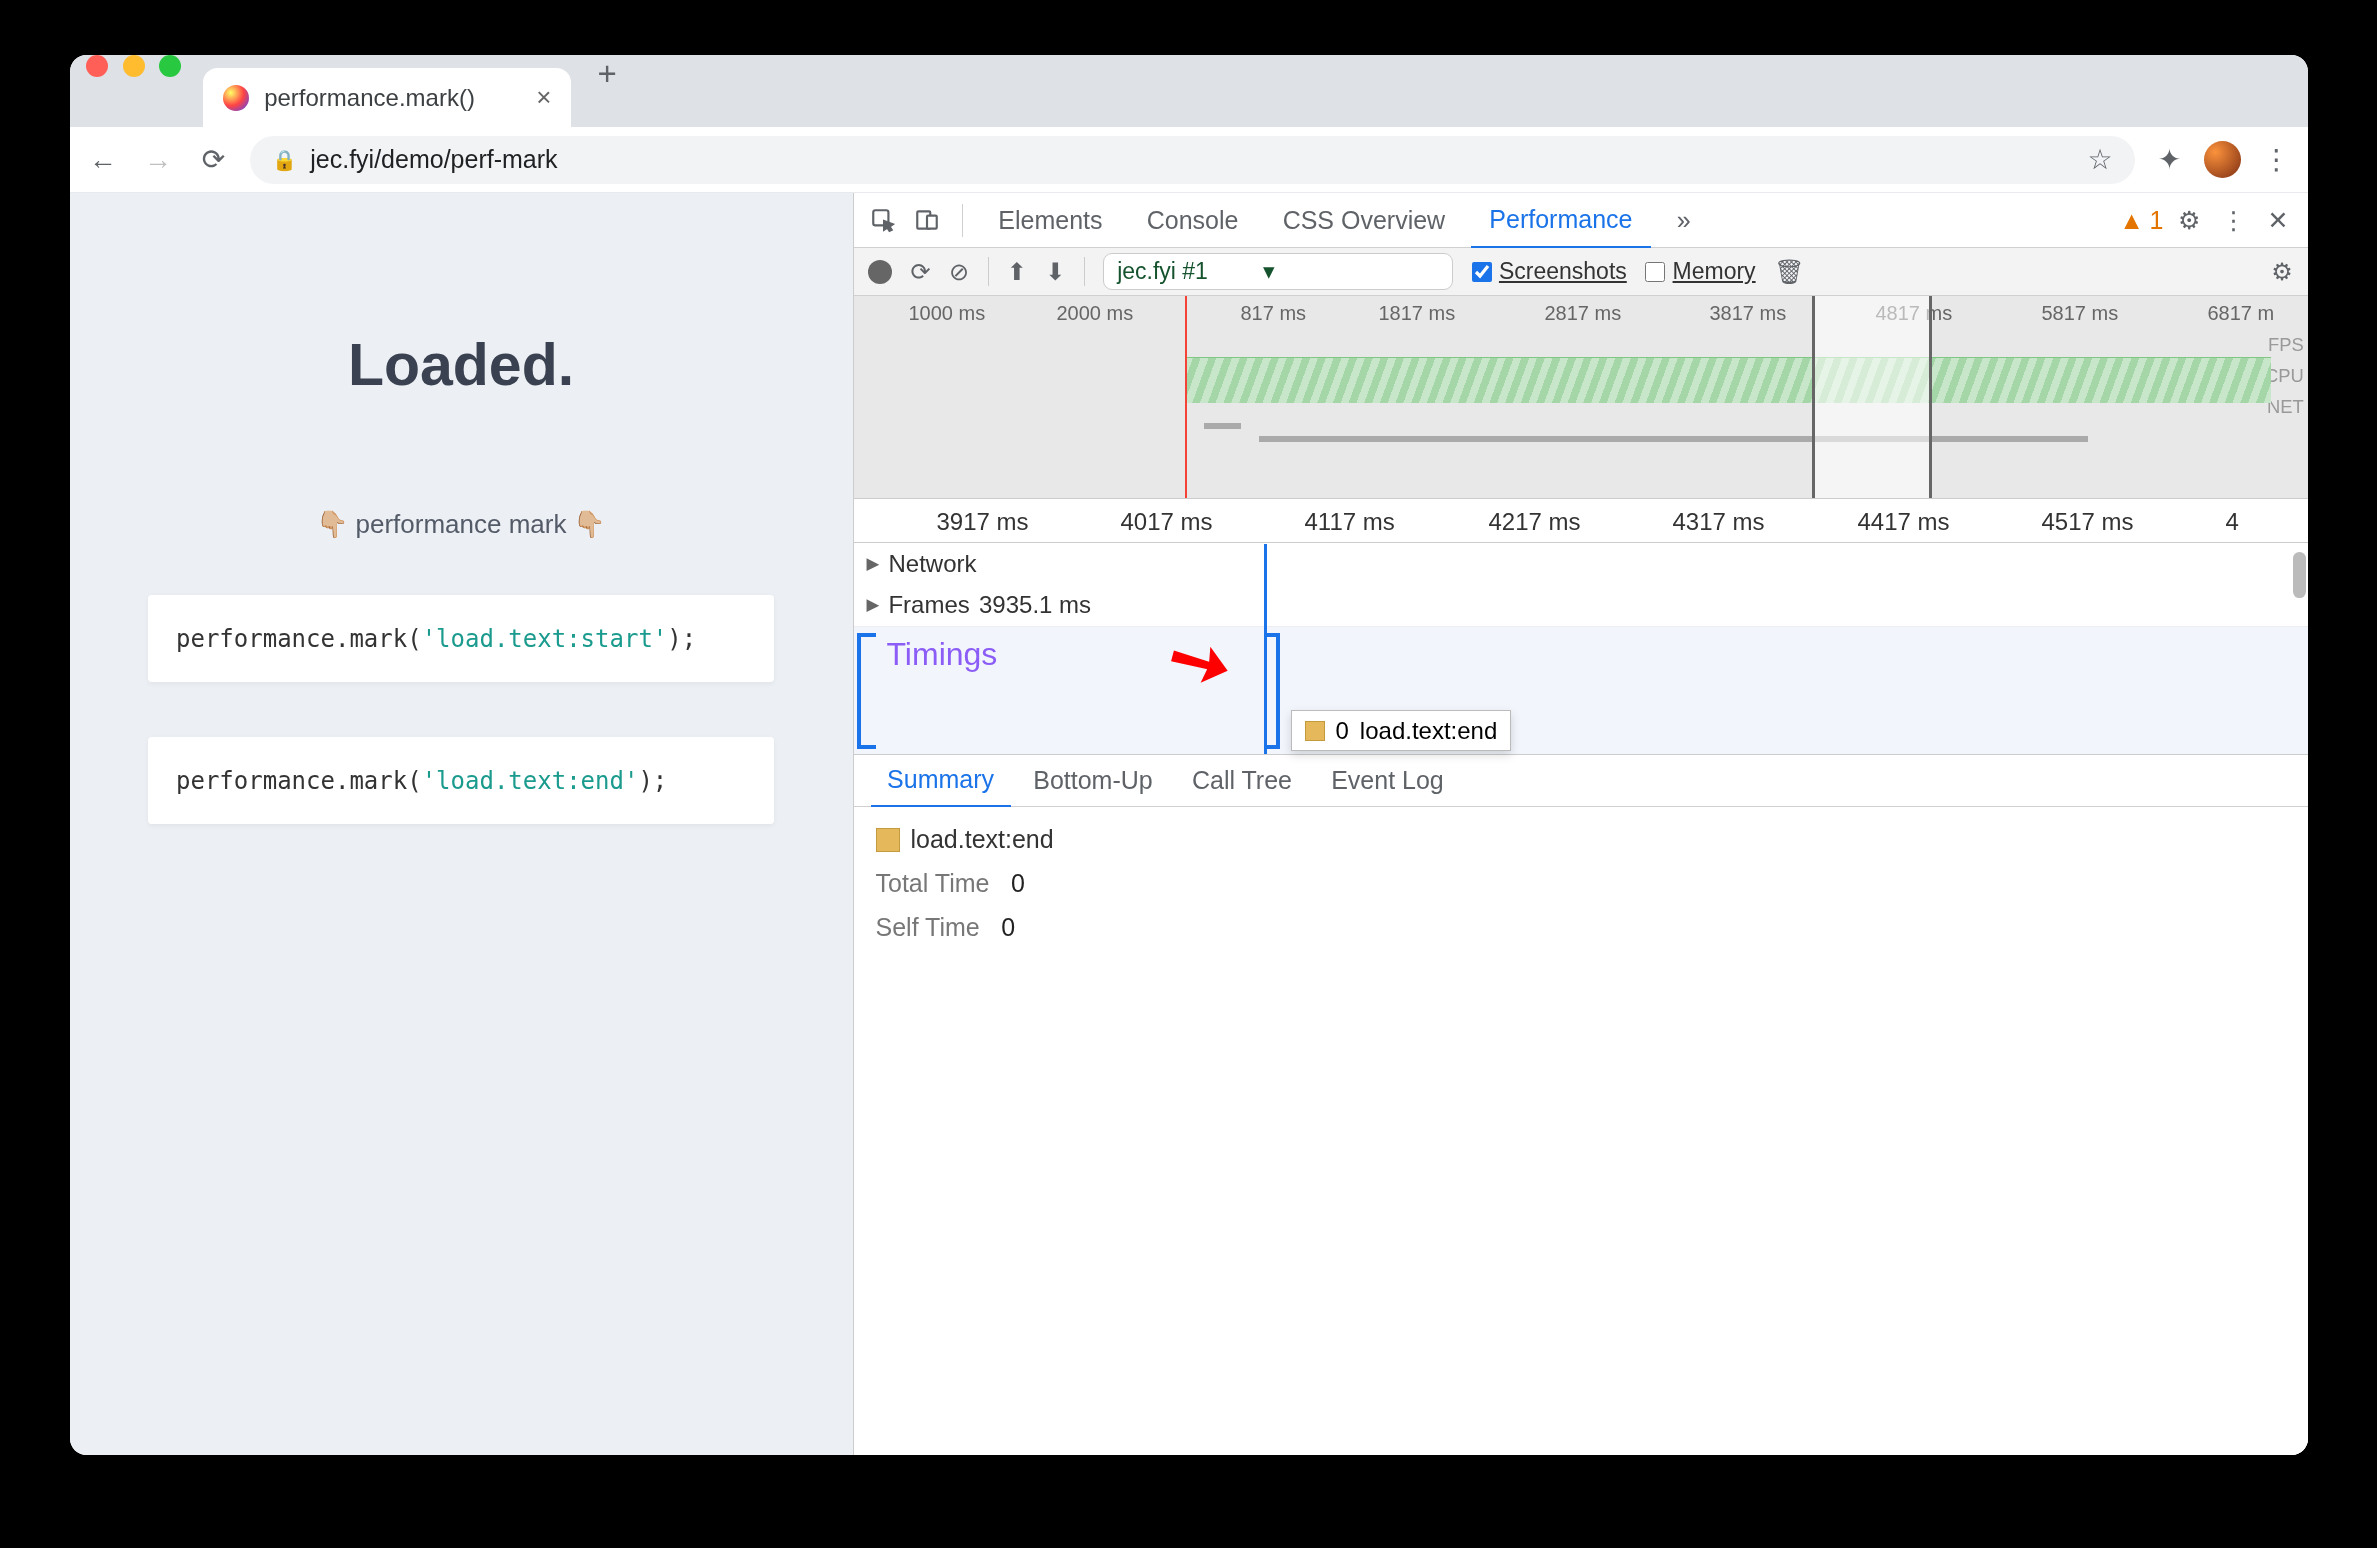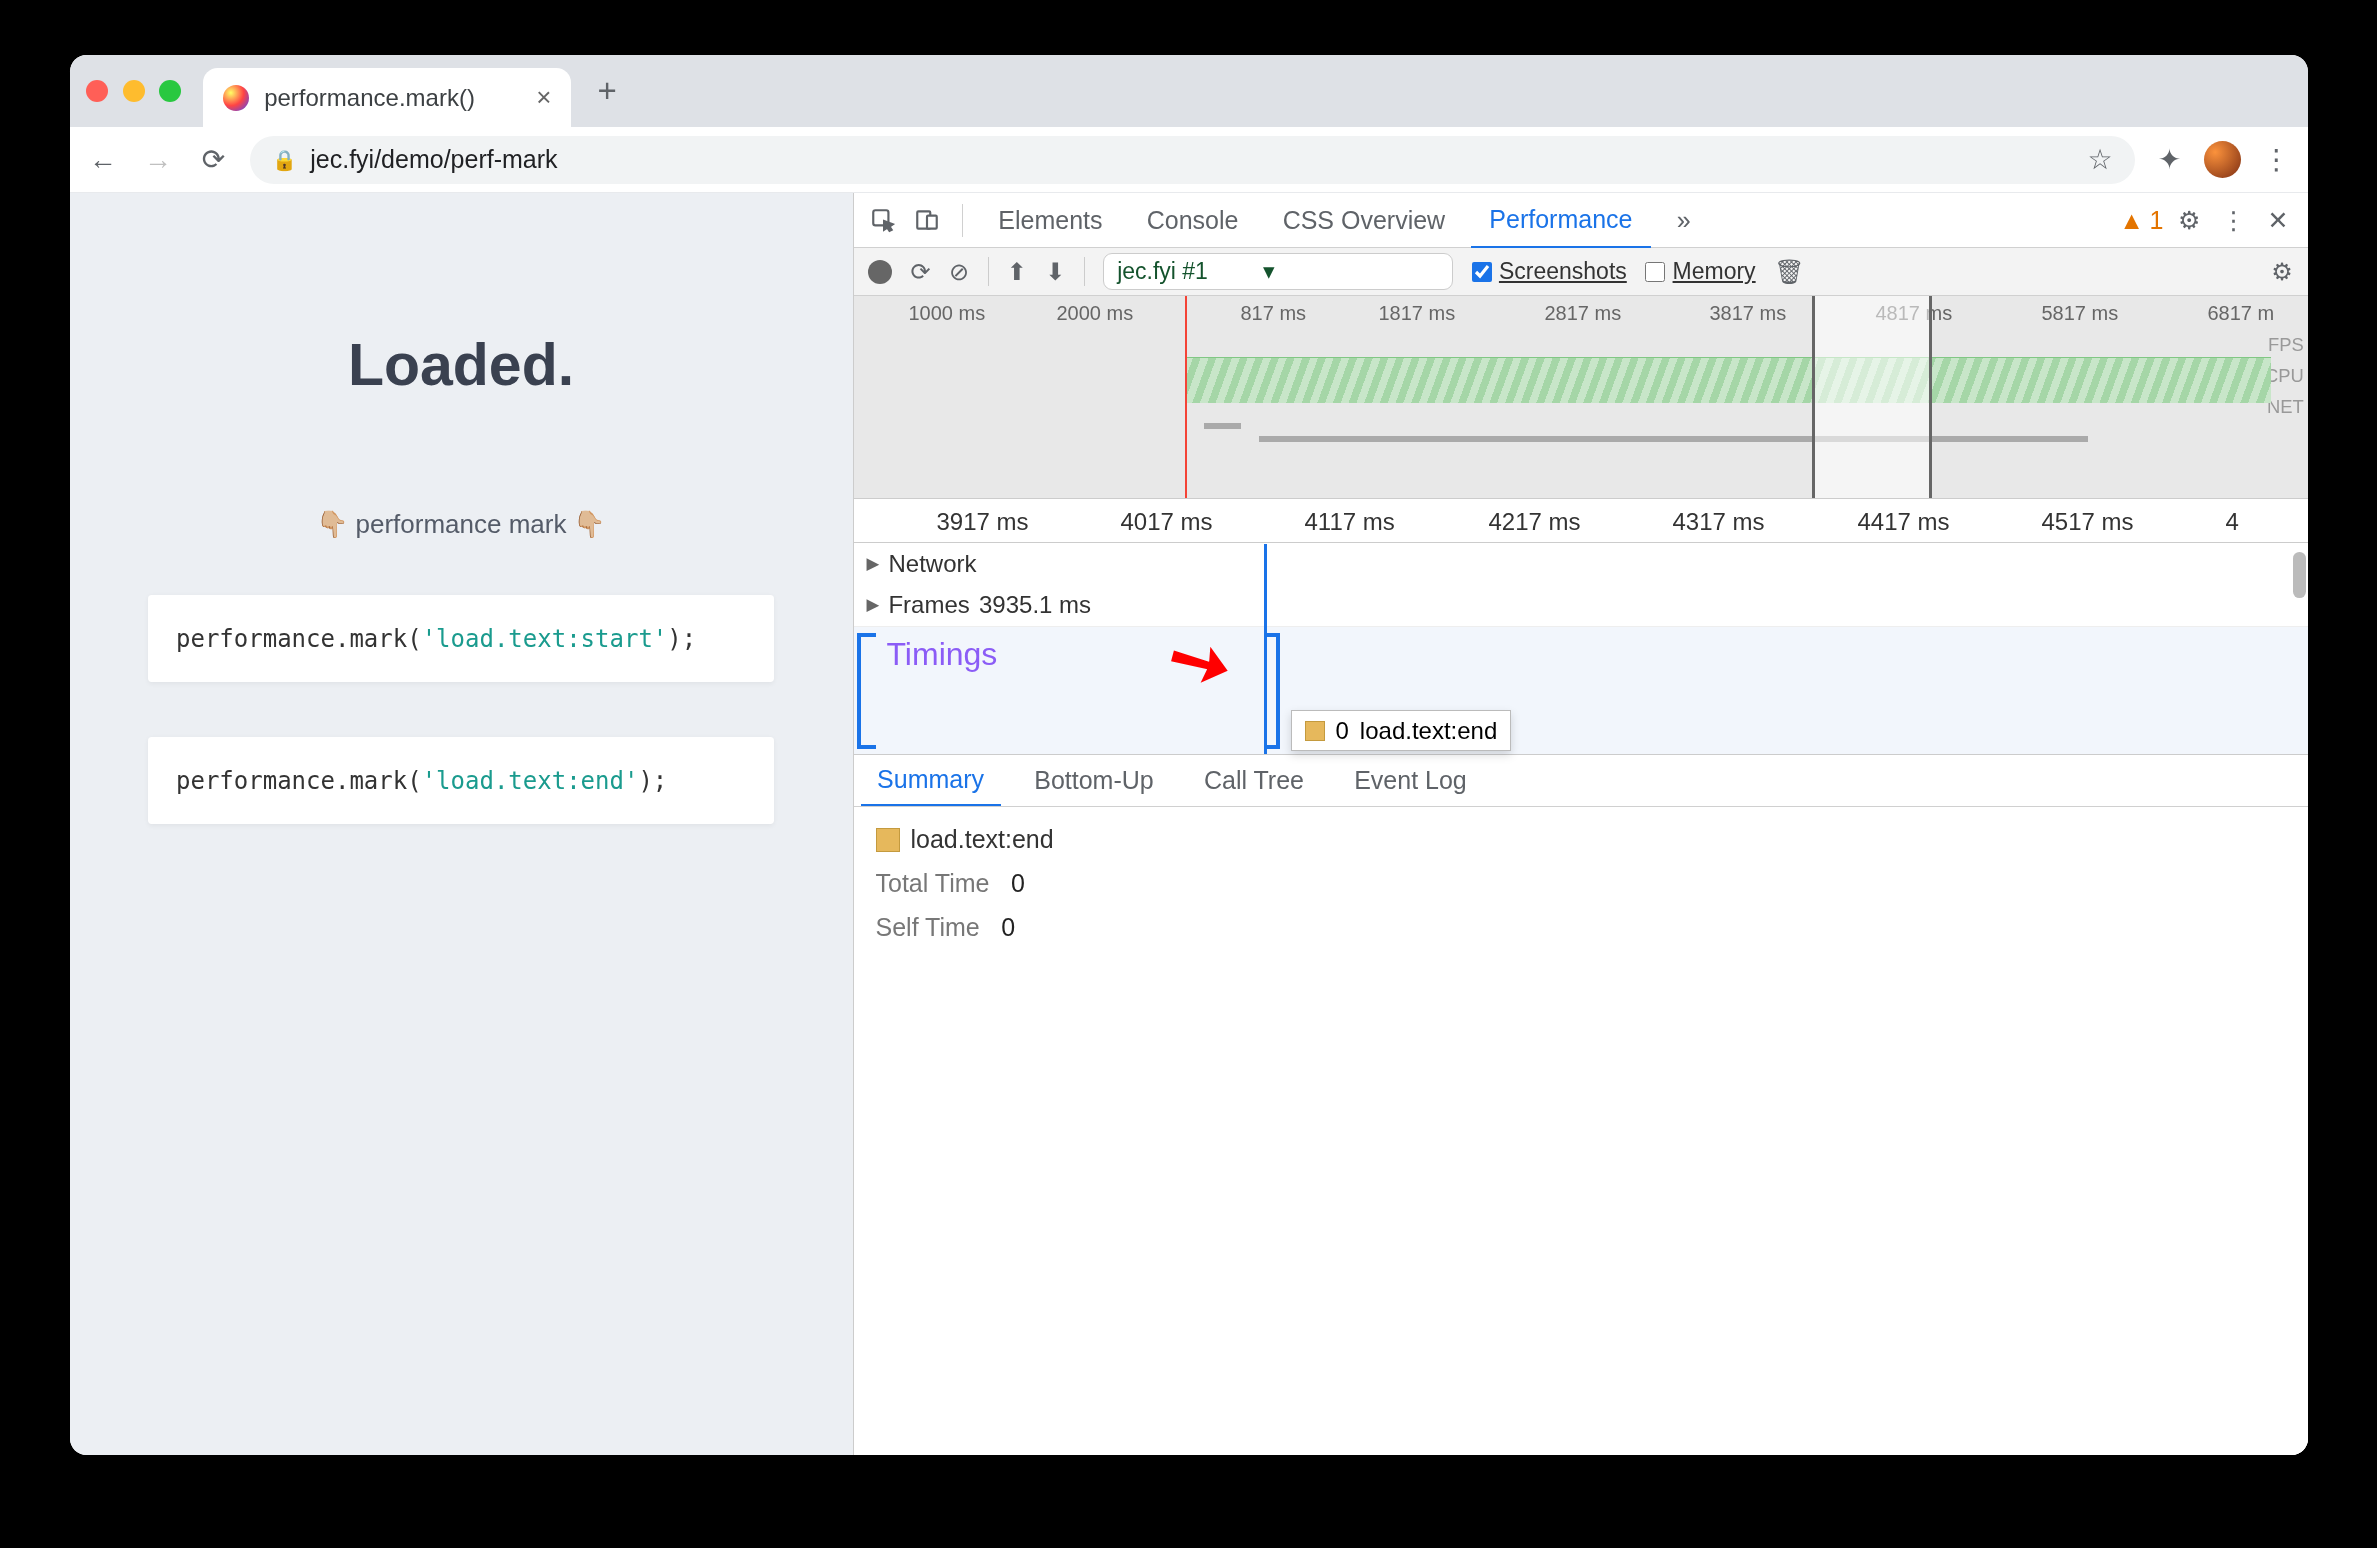--- a/index.html
+++ b/index.html
@@ -21,21 +21,21 @@
     overflow: hidden;
     box-shadow: 0 37px 74px rgba(0,0,0,.5);
     display: flex;
     flex-direction: column;
   }
   
   .tabstrip {
     height: 72px;
     background: #dee1e6;
     display: flex;
-    align-items: center;
+    align-items: flex-start;
     padding-left: 16.6px;
     position: relative;
   }
   .traffic-lights { display:flex; gap:14.7px; margin-right:22px; }
   .tl { width:22px; height:22px; border-radius:50%; }
   .tl.red { background:#ff5f57; }
   .tl.yellow { background:#febc2e; }
   .tl.green { background:#28c840; }
   .tab {
     background:#fff;
@@ -191,26 +191,26 @@
     gap:11px;
     box-shadow:0 3.7px 9.2px rgba(0,0,0,.15);
   }
   .tooltip .sq { width:20px; height:20px; background:#e6b85c; border:0.9px solid #c49a3e; }
   .red-arrow { position:absolute; color:#f00; font-size:74px; font-weight:900; transform:rotate(-30deg); }
   .scrollbar-thumb { position:absolute; right:1.8px; top:9.2px; width:13px; height:46px; background:#bbb; border-radius:6.4px; }
   
   .sum-tabs {
     height:52px;
     display:flex;
-    align-items:flex-end;
-    padding:0 7px;
+    align-items:center;
+    padding:0 17px;
     font-size:25px;
     color:#5f6368;
     border-bottom:0.9px solid #d0d0d0;
-    gap:17px;
+    gap:6px;
   }
   .sum-tabs .st { padding:0 16.6px; height:52px; display:flex; align-items:center; }
   .sum-tabs .st.active { color:#1a73e8; border-bottom:2.8px solid #1a73e8; }
   
   .summary-body {
     flex:1;
     background:#fff;
     padding:18.4px 22px;
     font-size:25px;
     color:#333;

